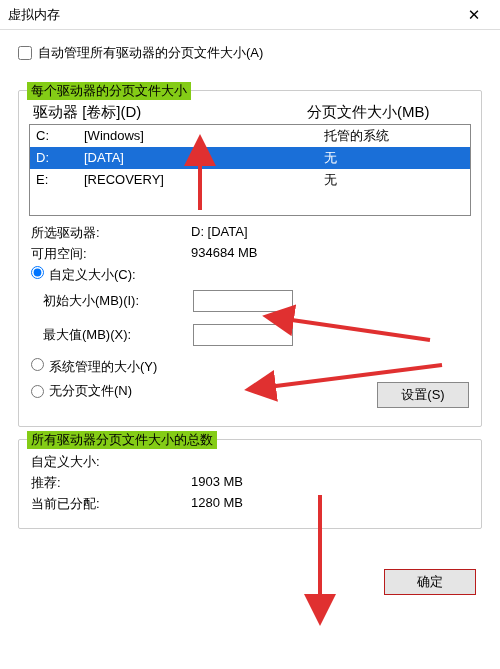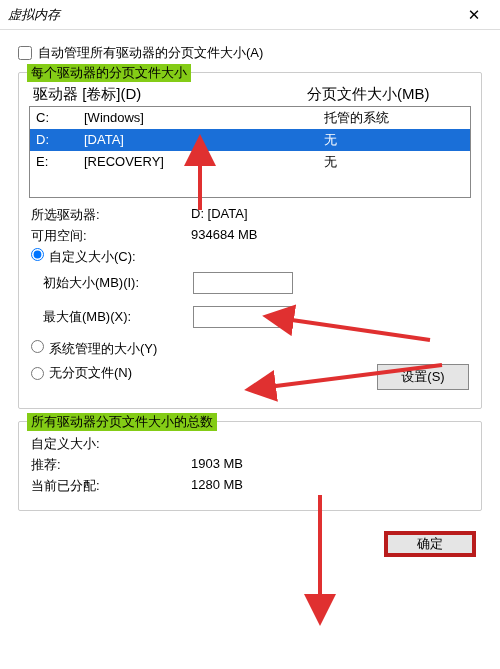--- a/index.html
+++ b/index.html
@@ -1,24 +1,24 @@
 <!DOCTYPE html>
 <html><head>
 <meta charset="utf-8">
 <style>
 * { box-sizing: border-box; margin: 0; padding: 0; font-family: "Microsoft YaHei", "Segoe UI", sans-serif; }
 body { background: #fff; width: 500px; height: 669px; overflow: hidden; font-size: 13px; color: #000; }
 
 .titlebar { display: flex; align-items: center; height: 30px; padding: 0 8px; border-bottom: 1px solid #ddd; }
-.titlebar .title { flex: 1; font-size: 13px; font-style: italic; }
+.titlebar .title { flex: 1; font-size: 13px; }
 .titlebar .close { width: 36px; text-align: center; font-size: 15px; cursor: pointer; }
 
 .content { padding: 14px 18px 0 18px; }
 
-.checkbox-row { display: flex; align-items: center; margin-bottom: 10px; }
+.checkbox-row { display: flex; align-items: center; margin-bottom: 28px; }
 .checkbox-row input { width: 14px; height: 14px; margin-right: 6px; }
 .checkbox-row label { font-size: 13px; }
 
 .group { border: 1px solid #ccc; border-radius: 2px; padding: 10px 10px 12px 10px; margin-bottom: 12px; position: relative; }
 .group > .legend { position: absolute; top: -9px; left: 8px; background: #84cc16; padding: 0 4px; font-size: 13px; }
 
 .cols-header { display: flex; padding: 2px 4px; font-size: 15px; justify-content: flex-end; }
 .col-drive { width: 50px; }
 .col-label { flex: 1; }
 .col-size { width: 160px; text-align: left; }
@@ -34,21 +34,21 @@
 .info-line .label { width: 160px; }
 .info-line .value { flex: 1; }
 
 .radio-row { display: flex; align-items: flex-start; margin: 0 2px 6px 2px; font-size: 13px; }
 .radio-row input { margin-right: 5px; }
 
 .sub-input { display: flex; align-items: center; margin: 4px 0 12px 14px; }
 .sub-input .ilabel { width: 150px; font-size: 13px; }
 .sub-input input[type=text] { width: 100px; height: 22px; border: 1px solid #888; padding: 1px 3px; font-size: 13px; }
 button.win { min-width: 92px; height: 26px; border: 1px solid #888; background: #e5e5e5; font-size: 13px; cursor: pointer; padding: 0 14px; }
-button.win.primary { border: 4px solid #b91c1c; }
+button.win.primary { border: 1px solid #b91c1c; margin-top: 20px; }
 
 .footer { display: flex; justify-content: flex-end; padding: 8px 24px 12px 0; }
 
 
 .arrow { position: absolute; pointer-events: none; }
 .arrow svg { overflow: visible; }
 </style>
 </head>
 <body>
 

